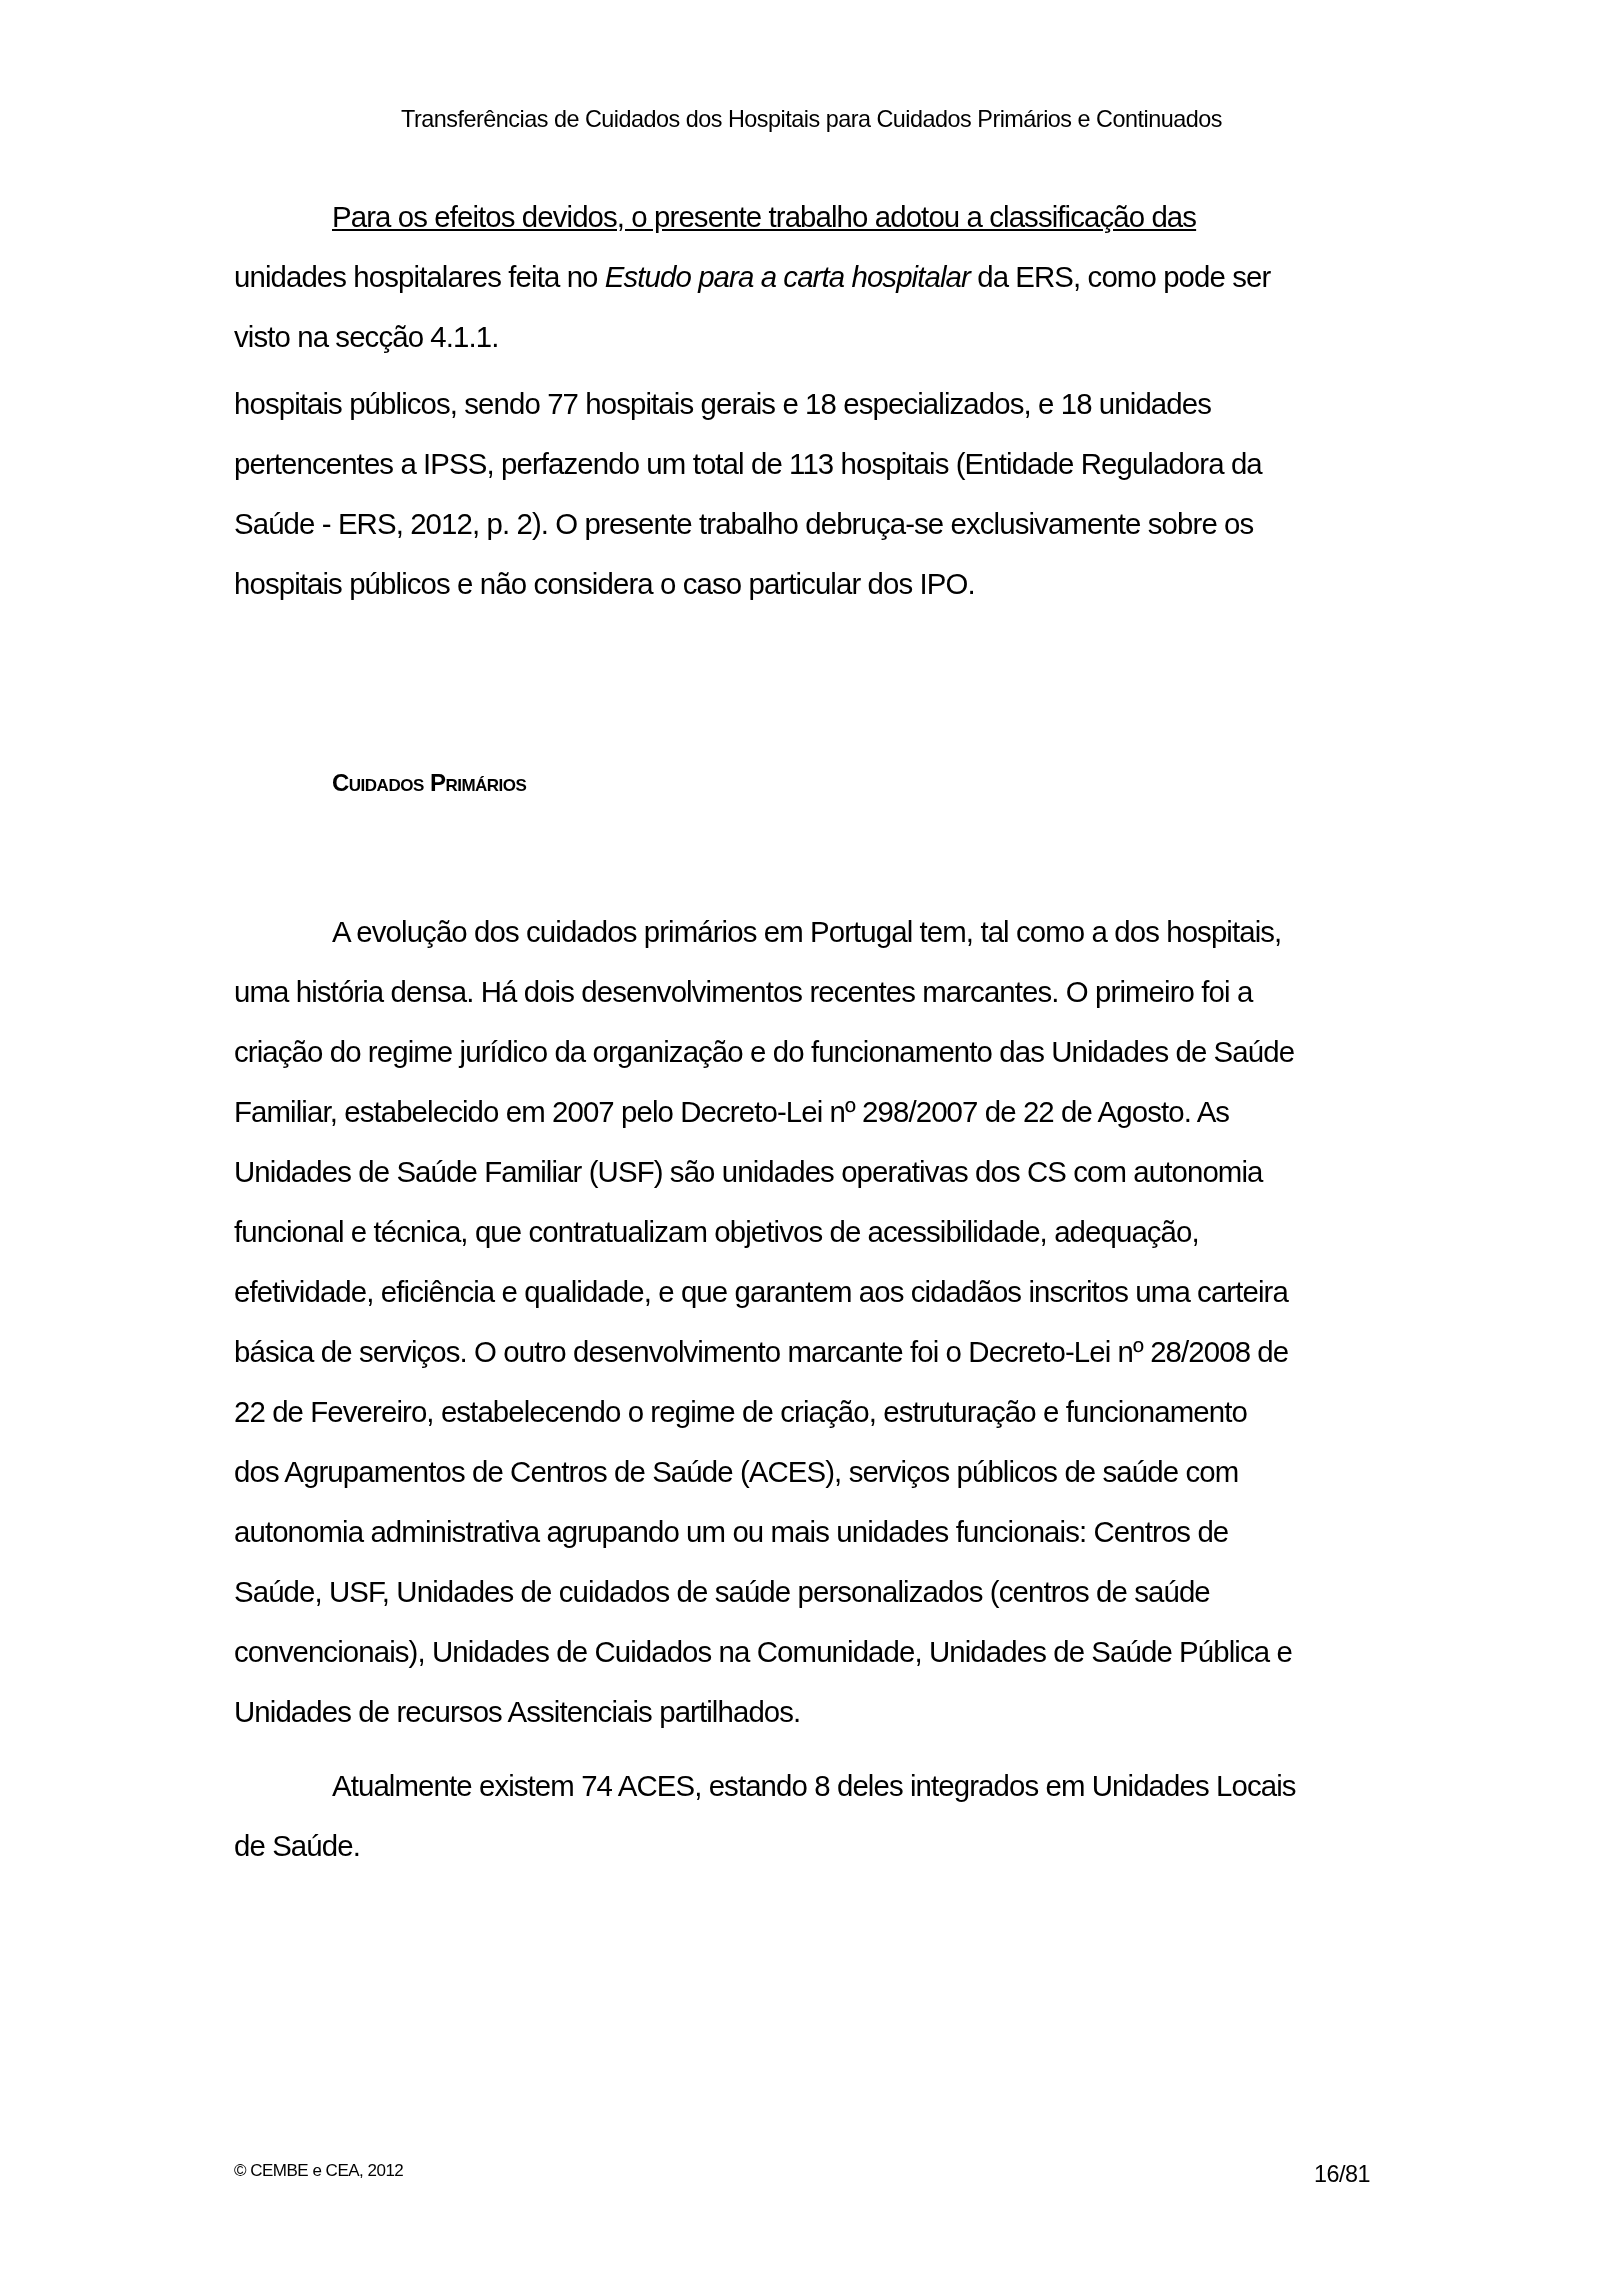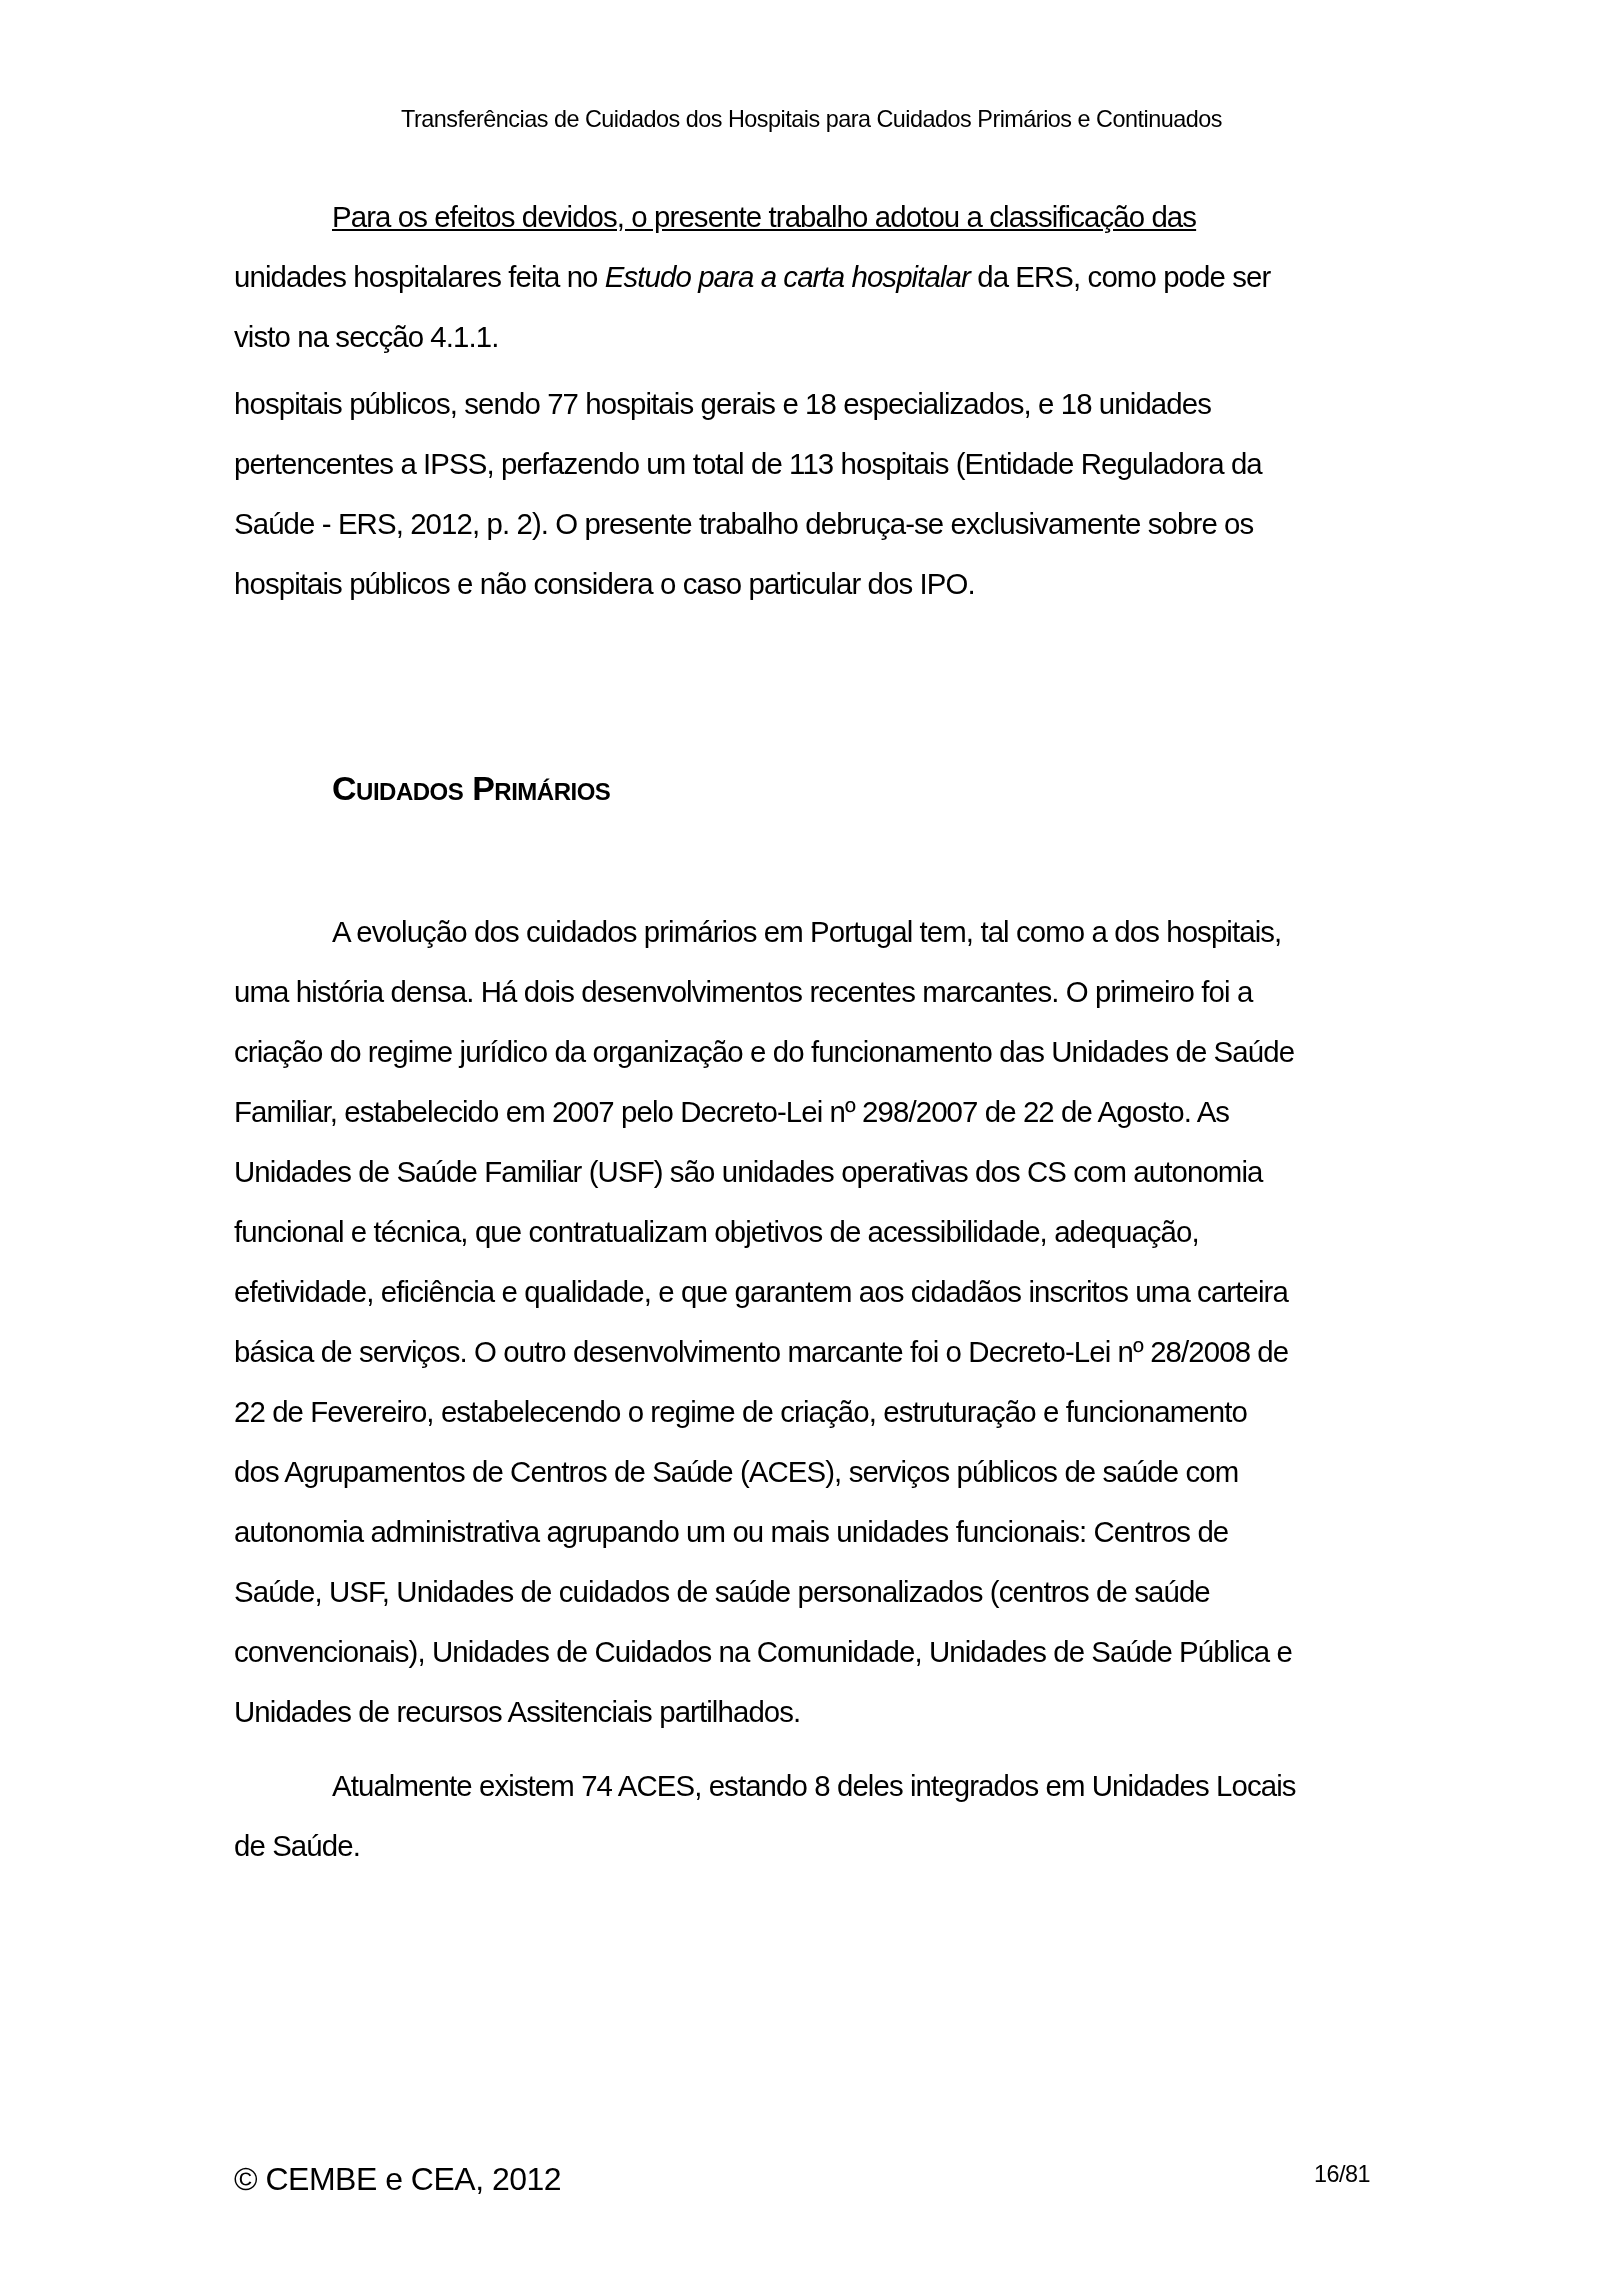--- a/index.html
+++ b/index.html
@@ -20,25 +20,25 @@
   .line {
     height: 60px; line-height: 60px; font-size: 29.4px; letter-spacing: -0.9px;
     white-space: nowrap; text-align: justify; text-align-last: justify;
     overflow: visible;
   }
   .line.first { padding-left: 98px; }
   .line.last { text-align-last: left; }
   .line em { font-style: italic; }
   .heading {
     position: absolute; left: 332px; top: 769px;
-    font-weight: bold; font-size: 34px; letter-spacing: -0.5px;
+    font-weight: bold; font-size: 24px; letter-spacing: -0.5px;
     font-variant: small-caps; white-space: nowrap;
   }
   .footer-left {
-    position: absolute; left: 234px; top: 2161px; font-size: 32px; letter-spacing: -0.5px;
+    position: absolute; left: 234px; top: 2161px; font-size: 17px; letter-spacing: -0.5px;
   }
   .footer-right {
     position: absolute; left: 1314px; top: 2161px; font-size: 23.4px; letter-spacing: -0.5px;
   }
 </style>
 </head>
 <body>
 
 <div class="running-header">Transferências de Cuidados dos Hospitais para Cuidados Primários e Continuados</div>
 

